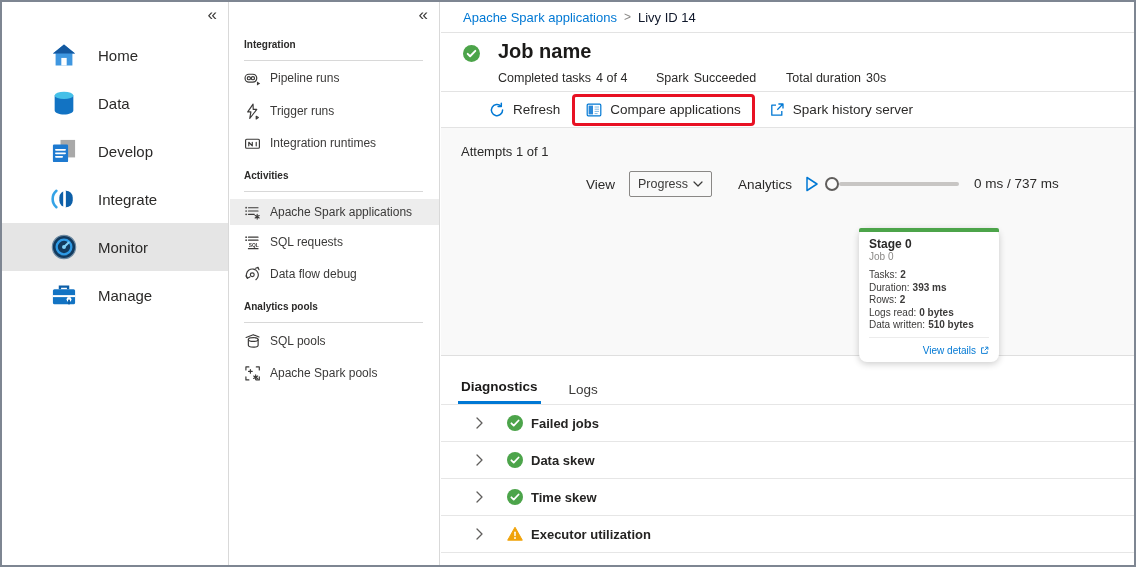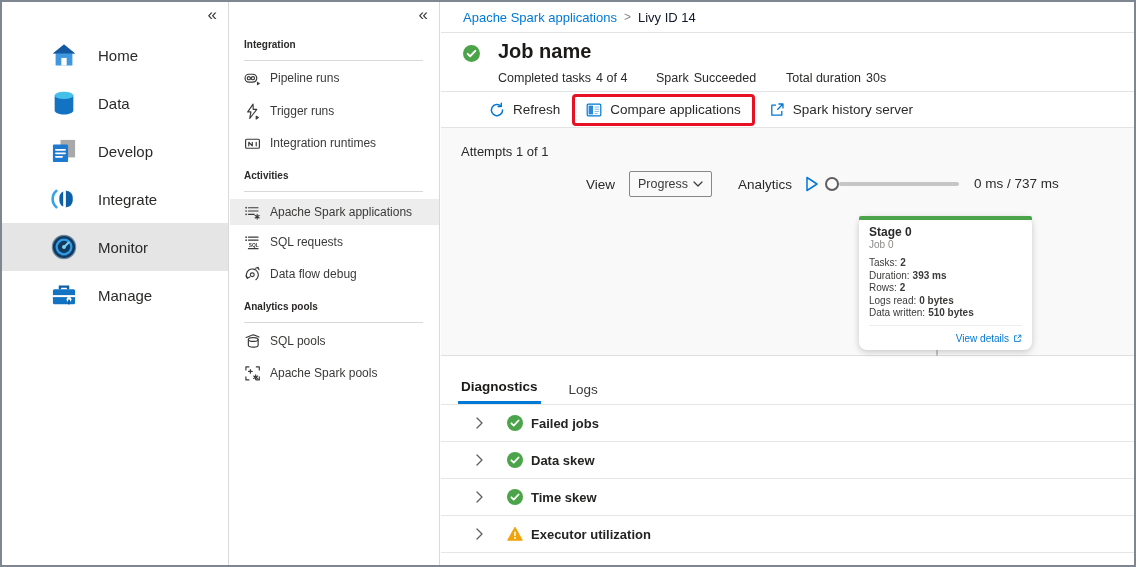--- a/index.html
+++ b/index.html
@@ -53,21 +53,21 @@
   .sel-jobs{left:20px;top:43px;width:107px}
   .sel-view{left:188px;top:43px;width:83px}
   .inline-lbl{position:absolute;top:49px;font-size:13.5px;color:#2b2a29}
   .lbl-view{left:145px}.lbl-playback{left:297px}
   .play-btn{position:absolute;left:364px;top:48px;width:14px;height:16px;cursor:pointer}
   .slider-handle{position:absolute;left:384px;top:49px;width:14px;height:14px;border:2px solid #605e5c;border-radius:50%;background:#fbfbfb;cursor:pointer;z-index:2}
   .slider-track{position:absolute;left:398px;top:54px;width:120px;height:4px;border-radius:2px;background:#c8c6c4;cursor:pointer}
   .playback-time{position:absolute;left:533px;top:48px;font-size:13.5px;color:#2b2a29}
   .connector{position:absolute;left:495px;top:198px;width:1.5px;height:30px;background:#c8c6c4}
 
-  .stage-card{position:absolute;left:418px;top:88px;width:173px;background:#fff;border-radius:8px;box-shadow:0 2px 7px rgba(0,0,0,.2);z-index:3}
+  .stage-card{position:absolute;left:418px;top:100px;width:140px;background:#fff;border-radius:8px;box-shadow:0 2px 7px rgba(0,0,0,.2);z-index:3}
   .card-accent{height:4px;background:#4ca44a;border-radius:2px 2px 0 0}
   .card-body{padding:5px 10px 3px 10px}
   .card-title{font-size:12px;font-weight:700;color:#2b2a29;line-height:14px}
   .card-sub{font-size:10px;color:#8a8886;line-height:12px;margin-bottom:6px}
   .crow{font-size:10px;color:#3b3a39;line-height:12.6px;white-space:nowrap}
   .crow b{font-weight:700;margin-left:3px}
   .card-divider{height:1px;background:#ececec;margin-top:5px}
   .card-linkrow{display:flex;justify-content:flex-end;align-items:center;gap:4px;padding:4px 10px 6px;cursor:pointer}
   .card-linkrow .vd{font-size:10px;color:#0078d4}
   .card-linkrow svg{width:9px;height:9px}

